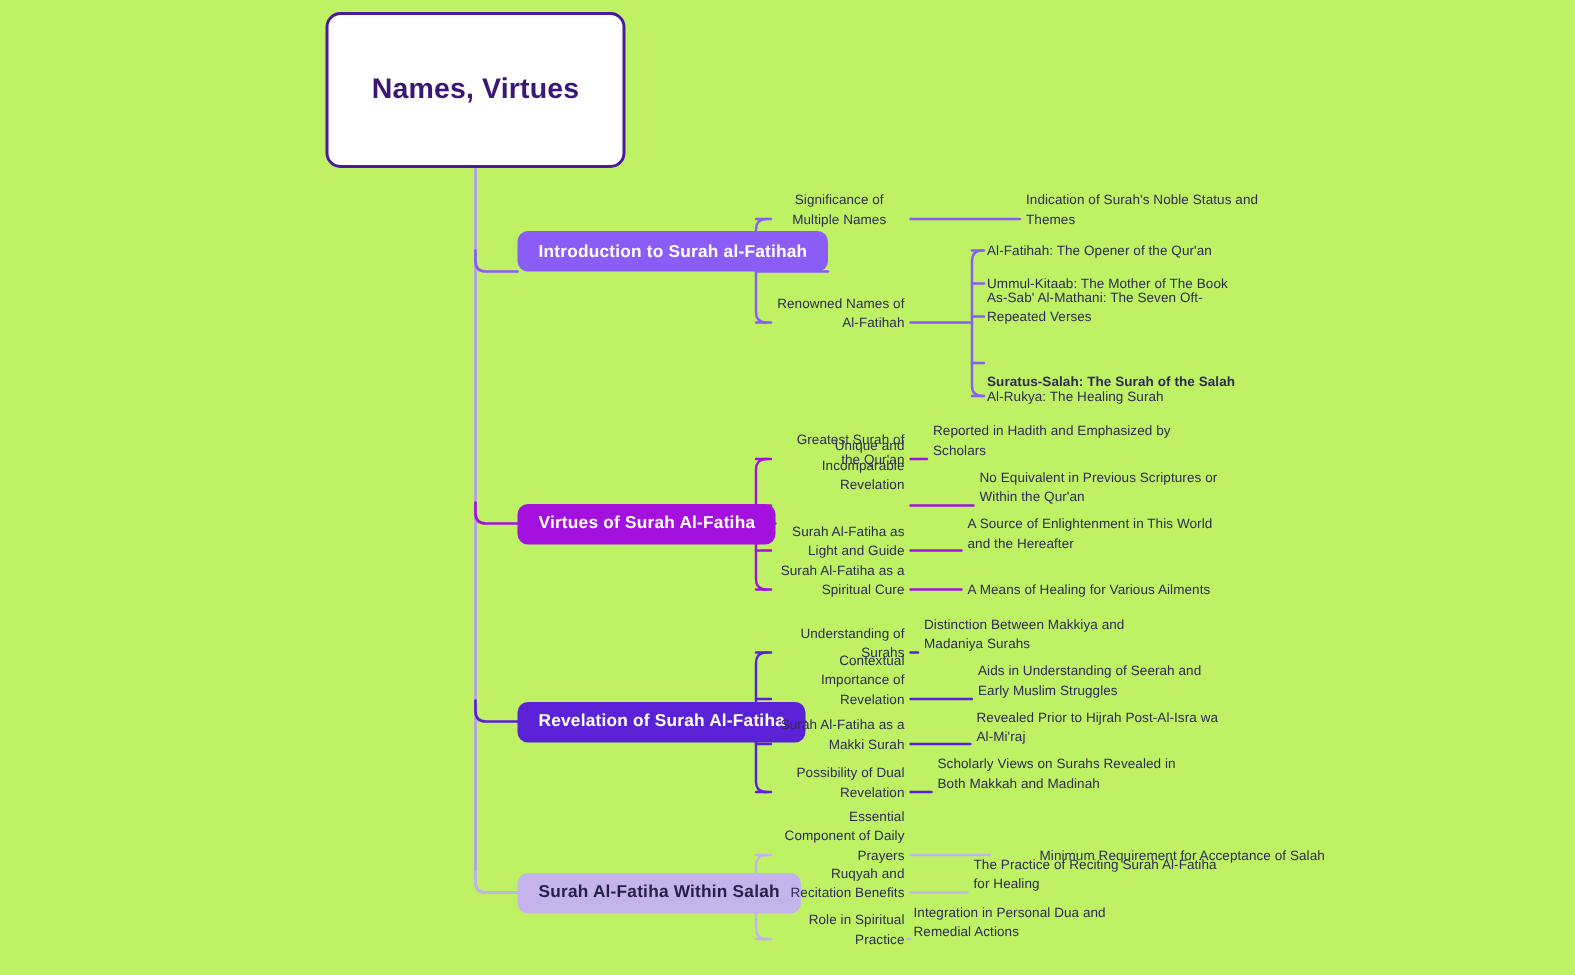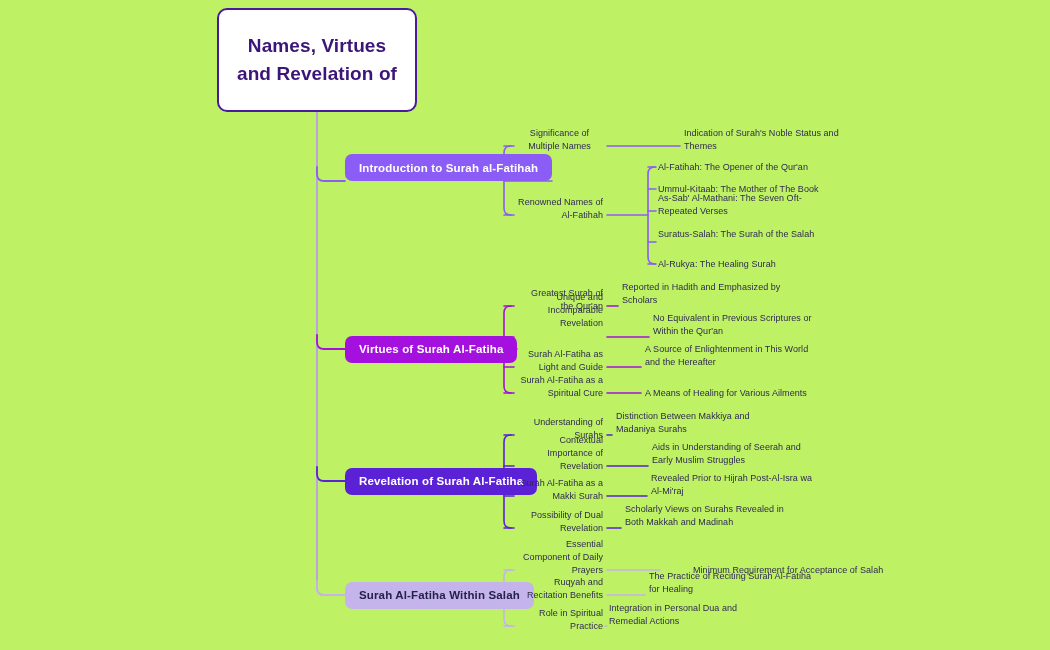--- a/index.html
+++ b/index.html
@@ -128,35 +128,34 @@
       <path d="M 607 570 L 660 570" fill="none" stroke="#C5B3EC" stroke-width="1.6" stroke-linecap="round" stroke-linejoin="round"></path>
       <path d="M 504 595 L 514 595" fill="none" stroke="#C5B3EC" stroke-width="1.6" stroke-linecap="round" stroke-linejoin="round"></path>
       <path d="M 607 595 L 645 595" fill="none" stroke="#C5B3EC" stroke-width="1.6" stroke-linecap="round" stroke-linejoin="round"></path>
       <path d="M 504 626 L 514 626" fill="none" stroke="#C5B3EC" stroke-width="1.6" stroke-linecap="round" stroke-linejoin="round"></path>
       <path d="M 607 626 L 605 626" fill="none" stroke="#C5B3EC" stroke-width="1.6" stroke-linecap="round" stroke-linejoin="round"></path>
     </svg>
 
   <div class="root-node">
     <div class="root-text">
       <div>Names, Virtues</div>
-      <div>and Revelation of</div>
     </div>
   </div>
 
   <div id="nodes">
       <div class="branch-node" style="background: rgb(139, 92, 246); color: rgb(255, 255, 255); left: 345px; top: 154px; justify-content: flex-end;">
         <span>Introduction to Surah al-Fatihah</span>
       </div>
       <div class="node-l2" style="right: 448px; top: 127px; width: 85px; text-align: center;">Significance of Multiple Names</div>
       <div class="node-l3" style="left: 684px; width: 180px; top: 127px;">Indication of Surah's Noble Status and Themes</div>
       <div class="node-l2" style="right: 447px; top: 196px; width: 85px;">Renowned Names of Al-Fatihah</div>
       <div class="node-l3" style="left: 658px; width: 200px; top: 161px;">Al-Fatihah: The Opener of the Qur'an</div>
       <div class="node-l3" style="left: 658px; width: 200px; top: 183px;">Ummul-Kitaab: The Mother of The Book</div>
       <div class="node-l3" style="left: 658px; width: 170px; top: 192px;">As-Sab' Al-Mathani: The Seven Oft-Repeated Verses</div>
-      <div class="node-l3" style="left: 658px; width: 200px; top: 228px;">Suratus-Salah: The Surah of the Salah</div>
+      <div class="node-l3" style="left: 658px; width: 200px; top: 248px; font-weight: bold;">Suratus-Salah: The Surah of the Salah</div>
       <div class="node-l3" style="left: 658px; width: 180px; top: 258px;">Al-Rukya: The Healing Surah</div>
       <div class="branch-node" style="background: rgb(164, 17, 222); color: rgb(255, 255, 255); left: 345px; top: 335.5px;">
         <span>Virtues of Surah Al-Fatiha</span>
       </div>
       <div class="node-l2" style="right: 447px; top: 287px; width: 85px;">Greatest Surah of the Qur'an</div>
       <div class="node-l3" style="left: 622px; width: 160px; top: 281px;">Reported in Hadith and Emphasized by Scholars</div>
       <div class="node-l2" style="right: 447px; top: 291px; width: 85px;">Unique and Incomparable Revelation</div>
       <div class="node-l3" style="left: 653px; width: 175px; top: 312px;">No Equivalent in Previous Scriptures or Within the Qur'an</div>
       <div class="node-l2" style="right: 447px; top: 348px; width: 85px;">Surah Al-Fatiha as Light and Guide</div>
       <div class="node-l3" style="left: 645px; width: 170px; top: 343px;">A Source of Enlightenment in This World and the Hereafter</div>

